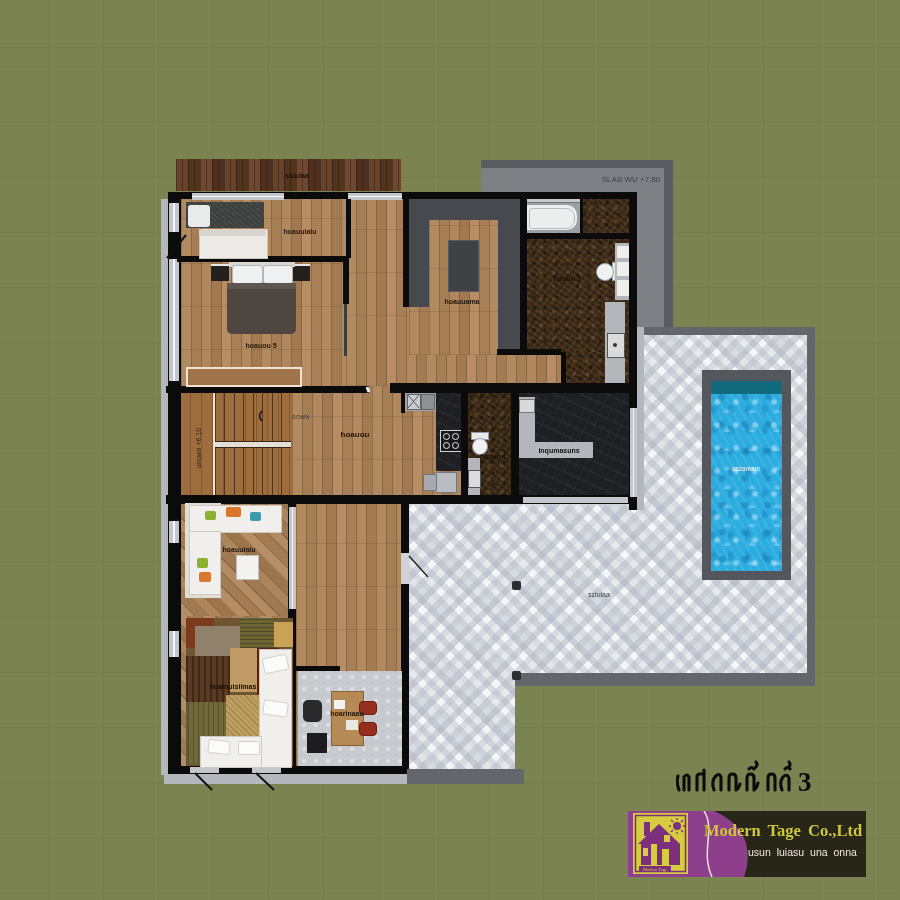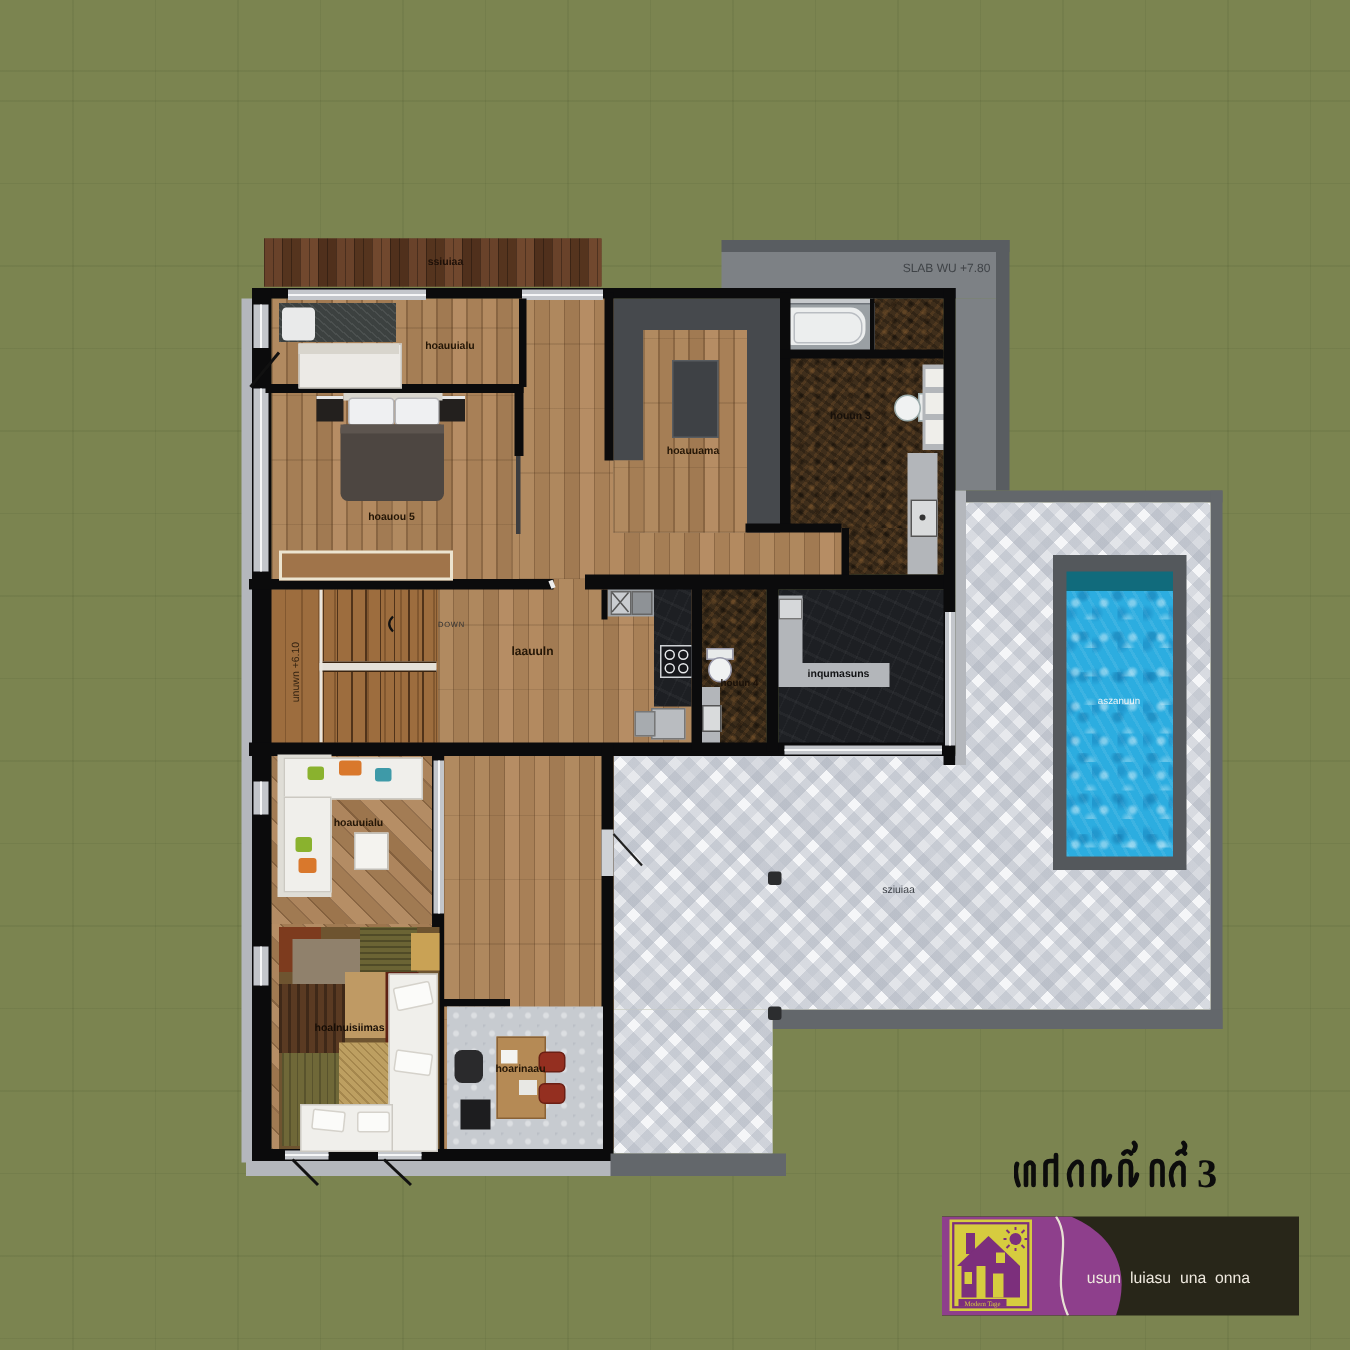--- a/index.html
+++ b/index.html
@@ -199,21 +199,21 @@
 <div class="a" style="left:289px;top:264px;width:21px;height:15px;background:#23201e;border-top:2px solid #e8e8e8"></div>
 <div class="a" style="left:229px;top:262px;width:66px;height:5px;background:#d8d5ce"></div>
 <div class="a" style="left:232px;top:265px;width:29px;height:17px;background:#eff0f2;border:1px solid #b5b5b8;border-radius:3px"></div>
 <div class="a" style="left:263px;top:265px;width:28px;height:17px;background:#eff0f2;border:1px solid #b5b5b8;border-radius:3px"></div>
 <div class="a" style="left:227px;top:283px;width:69px;height:51px;background:#4d4641;border-radius:3px 3px 5px 5px"></div>
 <div class="a" style="left:227px;top:283px;width:69px;height:6px;background:#5d554f"></div>
 <div class="lbl" style="left:261px;top:345px;font-size:7px">hoauou 5</div>
 
 <div class="a" style="left:186px;top:367px;width:112px;height:16px;background:#a0744a;border:2px solid #ece4d0"></div>
 
-<div class="lbl" style="left:355px;top:434px;font-size:8px">laauuln</div>
+<div class="lbl" style="left:355px;top:434px;font-size:8px">hoauou</div>
 
 <div class="a" style="left:185px;top:503px;width:36px;height:95px;background:#dfddd6"></div>
 <div class="a" style="left:189px;top:505px;width:91px;height:26px;background:#f0efeb;border:1px solid #ccc9c2"></div>
 <div class="a" style="left:189px;top:531px;width:30px;height:62px;background:#f0efeb;border:1px solid #ccc9c2"></div>
 <div class="a" style="left:226px;top:507px;width:15px;height:10px;background:#d9782c;border-radius:2px"></div>
 <div class="a" style="left:205px;top:511px;width:11px;height:9px;background:#8ab22e;border-radius:2px"></div>
 <div class="a" style="left:250px;top:512px;width:11px;height:9px;background:#3e9aa8;border-radius:2px"></div>
 <div class="a" style="left:197px;top:558px;width:11px;height:10px;background:#8ab22e;border-radius:2px"></div>
 <div class="a" style="left:199px;top:572px;width:12px;height:10px;background:#d9782c;border-radius:2px"></div>
 <div class="a" style="left:236px;top:555px;width:21px;height:23px;background:#f4f3ef;border:1px solid #c2bfb8"></div>
@@ -301,14 +301,15 @@
         <line x1="50" y1="13" x2="52" y2="13"></line>
         <line x1="38" y1="7" x2="40" y2="9"></line>
         <line x1="48" y1="17" x2="50" y2="19"></line>
         <line x1="38" y1="19" x2="40" y2="17"></line>
         <line x1="48" y1="9" x2="50" y2="7"></line>
       </g>
  <rect x="6" y="53" width="32" height="5" fill="#7c2f7c"></rect>
  <text x="22" y="57.5" font-size="4.5" fill="#d6cc3f" text-anchor="middle" font-family="Liberation Serif">Modern Tage</text>
 </svg>
 
-<div class="a" style="left:704px;top:846px;width:150px;height:14px;color:#efe9df;font-size:10.5px;text-align:center;word-spacing:3px;white-space:nowrap">usun luiasu una onna</div>
+<div class="a" style="left:700px;top:821px;width:166px;height:22px;color:#cfc63d;font-family:'Liberation Serif',serif;font-weight:bold;font-size:16.5px;text-align:center;word-spacing:3px;white-space:nowrap">Modern Tage Co.,Ltd</div>
+<div class="a" style="left:748px;top:846px;width:150px;height:14px;color:#efe9df;font-size:10.5px;text-align:left;word-spacing:3px;white-space:nowrap">usun luiasu una onna</div>
 </div>
 
 </body></html>

